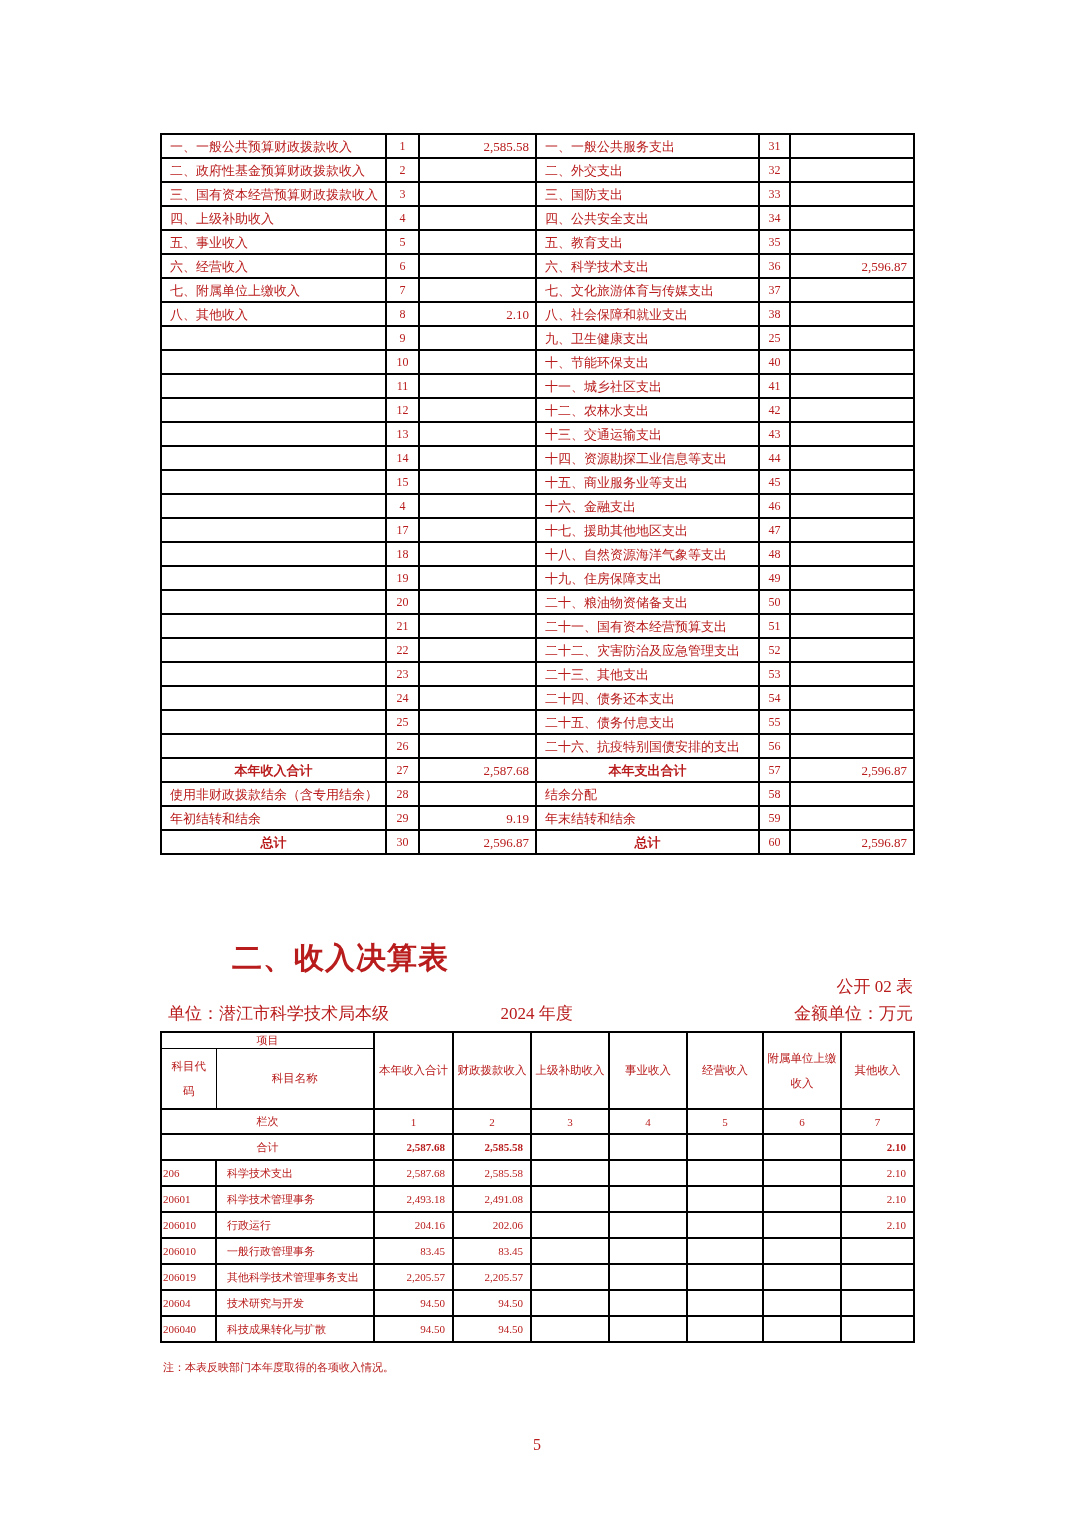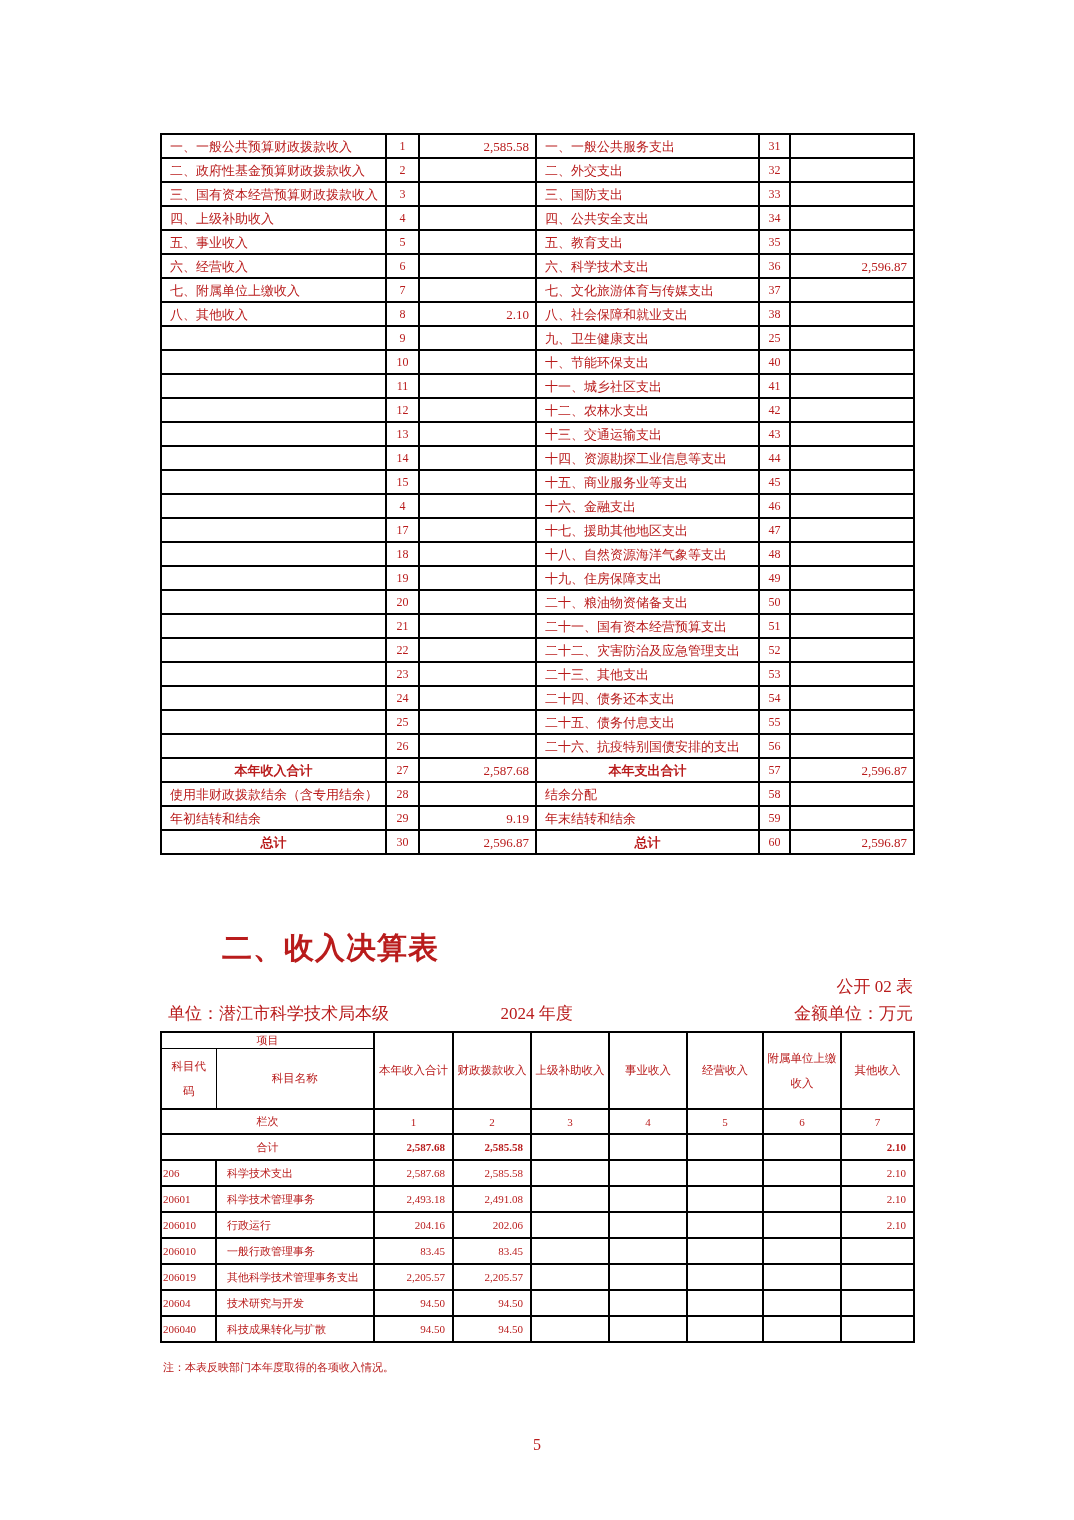--- a/index.html
+++ b/index.html
@@ -13,21 +13,21 @@
   #t1 td{border:2px solid #000;height:22px;font-size:13px;line-height:15px;
          padding:0;overflow:hidden;white-space:nowrap;vertical-align:middle;}
   #t1 td.lbl{text-align:left;padding-left:8px;}
   #t1 td.no{text-align:center;font-size:12px;}
   #t1 td.amt{text-align:right;padding-right:6px;}
   #t1 td.tot{text-align:center;font-weight:bold;padding-left:0;}
 
   .notes1{position:absolute;left:163px;top:863px;font-size:13px;line-height:16px;}
   .notes1 .note2{margin-top:16px;margin-left:29px;}
 
-  .sec-title{position:absolute;left:222px;top:930px;margin:0;font-size:30px;line-height:36px;
+  .sec-title{position:absolute;left:222px;top:930px;margin:10px;font-size:30px;line-height:36px;
              font-weight:bold;font-family:"Liberation Sans","DejaVu Sans",sans-serif;letter-spacing:1px;}
   .table-label{position:absolute;left:160px;top:975px;width:753px;text-align:right;font-size:17px;}
   .meta-line{position:absolute;left:160px;top:1002px;width:753px;height:24px;font-size:17px;}
   .meta-line .m-unit{position:absolute;left:8px;top:0;}
   .meta-line .m-year{position:absolute;left:50%;transform:translateX(-50%);top:0;}
   .meta-line .m-amt{position:absolute;right:0;top:0;}
 
   
   #t2{top:1031px;width:753px;}
   #t2 th,#t2 td{border:2px solid #000;padding:0;overflow:hidden;vertical-align:middle;}

